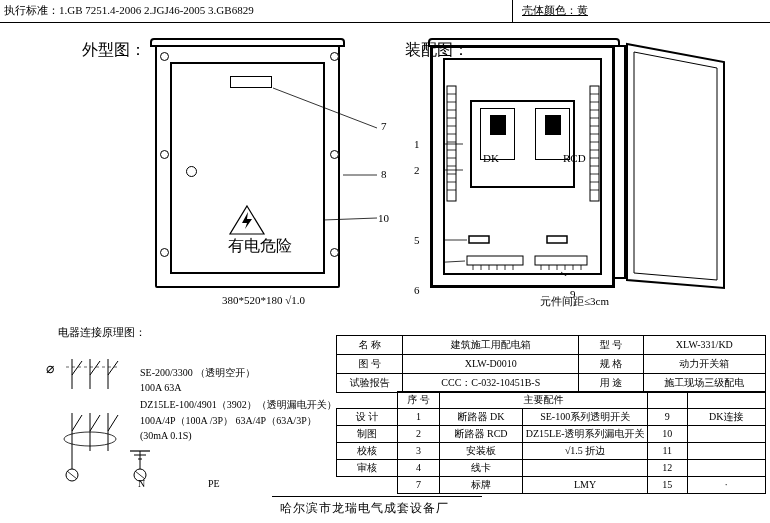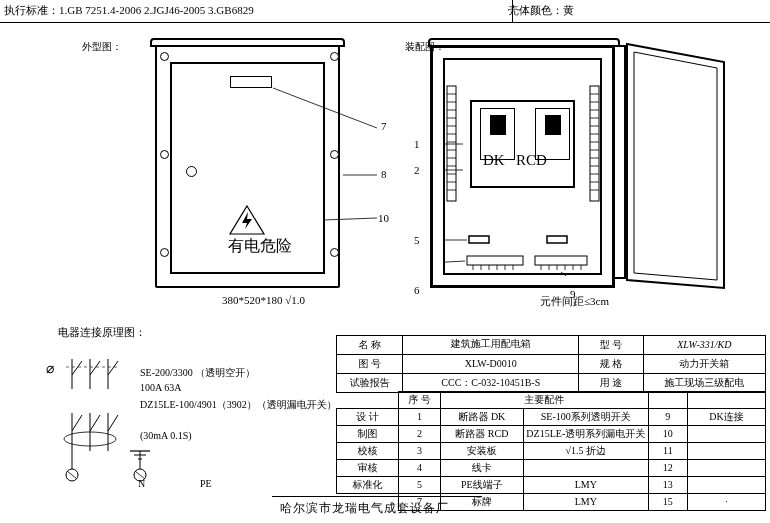--- a/index.html
+++ b/index.html
@@ -3,24 +3,24 @@
 <meta charset="utf-8">
 <style>
   html,body{margin:0;padding:0;}
   body{width:770px;height:523px;background:#fff;font-family:"Liberation Serif",serif;color:#000;position:relative;overflow:hidden;}
   .page{position:relative;width:770px;height:404px;}
 
   
   .topbar{position:absolute;left:0;top:0;width:770px;height:22px;border-bottom:1px solid #000;}
   .topbar .cell{position:absolute;top:3px;font-size:11px;white-space:nowrap;}
   .tb-std{left:4px;}
-  .tb-color{left:508px;}
+  .tb-color{left:522px;text-decoration:underline;}
   .topbar .divider{position:absolute;top:0;width:1px;height:22px;background:#000;}
 
-  .lbl{position:absolute;font-size:10px;white-space:nowrap;}
+  .lbl{position:absolute;font-size:16px;white-space:nowrap;}
 
   
   .box{position:absolute;box-sizing:border-box;}
   .bd1{border:1px solid #000;}
   .bd2{border:2px solid #000;}
   .bd3{border:3px solid #000;}
 
   
   #cab-outer{left:155px;top:45px;width:185px;height:243px;border:2px solid #000;border-radius:2px;}
   #cab-door{left:170px;top:62px;width:155px;height:212px;border:2px solid #000;}
@@ -31,21 +31,21 @@
   #dim-left{left:222px;top:294px;font-size:11px;}
   .num{position:absolute;font-size:11px;}
 
   
   #asm-body{left:430px;top:45px;width:185px;height:243px;border:3px solid #000;}
   #asm-inner{left:443px;top:58px;width:159px;height:217px;border:2px solid #000;}
   #asm-top{left:425px;top:40px;width:195px;height:8px;border:2px solid #000;border-radius:4px 4px 0 0;background:#fff;}
   #dev-plate{left:470px;top:100px;width:105px;height:88px;border:2px solid #000;background:#fff;}
   .dev{position:absolute;width:33px;height:50px;border:1px solid #000;background:#fff;}
   .dev-sw{position:absolute;left:9px;top:6px;width:14px;height:18px;border:1px solid #000;background:#000;}
-  .dev-lbl{position:absolute;font-size:15px;}
+  .dev-lbl{position:absolute;font-size:11px;}
   #dim-right{left:540px;top:294px;font-size:11px;}
 
   
   #sch-title{left:58px;top:325px;font-size:11px;}
   .sch-txt{position:absolute;font-size:10px;white-space:nowrap;}
 
   
   table{border-collapse:collapse;position:absolute;font-size:10px;}
   td{border:1px solid #000;padding:0 2px;height:16px;line-height:16px;text-align:center;white-space:nowrap;}
   #tbl-head{left:336px;top:335px;width:430px;}
@@ -111,21 +111,21 @@
   </svg>
 
   <div class="box bd2" id="dev-plate"></div>
   <div class="dev" style="left:480px;top:108px;">
     <div class="dev-sw"></div>
   </div>
   <div class="dev" style="left:535px;top:108px;">
     <div class="dev-sw"></div>
   </div>
   <div class="dev-lbl" style="left:483px;top:152px;">DK</div>
-  <div class="dev-lbl" style="left:516px;top:152px;">RCD</div>
+  <div class="dev-lbl" style="left:563px;top:152px;">RCD</div>
 
   <svg style="position:absolute;left:443px;top:58px;" width="160" height="218">
     <rect x="4" y="28" width="9" height="115" fill="none" stroke="#000" stroke-width="1"></rect>
     <g stroke="#000" stroke-width="0.8">
       <line x1="4" y1="36" x2="13" y2="36"></line>
         <line x1="4" y1="44" x2="13" y2="44"></line>
       <line x1="4" y1="52" x2="13" y2="52"></line>
         <line x1="4" y1="60" x2="13" y2="60"></line>
       <line x1="4" y1="68" x2="13" y2="68"></line>
         <line x1="4" y1="76" x2="13" y2="76"></line>
@@ -227,32 +227,33 @@
     <line x1="70" y1="96" x2="90" y2="96" stroke="#000" stroke-width="1.2"></line>
     <line x1="74" y1="100" x2="86" y2="100" stroke="#000" stroke-width="1"></line>
     <line x1="78" y1="104" x2="82" y2="104" stroke="#000" stroke-width="1"></line>
   </svg>
 
   <div class="sch-txt" style="left:46px;top:360px;font-size:14px;">⌀</div>
 
   <div class="sch-txt" style="left:140px;top:366px;">SE-200/3300   （透明空开）</div>
   <div class="sch-txt" style="left:140px;top:382px;">100A  63A</div>
   <div class="sch-txt" style="left:140px;top:398px;text-align:center;">DZ15LE-100/4901（3902）（透明漏电开关）</div>
+  <div class="sch-txt" style="left:140px;top:414px;">100A/4P（100A /3P）  63A/4P（63A/3P）</div>
   <div class="sch-txt" style="left:140px;top:430px;">(30mA 0.1S)</div>
 
   <div class="sch-txt" style="left:138px;top:478px;">N</div>
-  <div class="sch-txt" style="left:200px;top:478px;text-align:right;">PE</div>
+  <div class="sch-txt" style="left:208px;top:478px;text-align:right;">PE</div>
 
   <table id="tbl-head">
     <tbody>
         <tr>
       <td style="width:64px;">名   称</td>
-      <td style="width:180px;font-family:Liberation Mono, monospace;">建筑施工用配电箱</td>
+      <td style="width:180px;">建筑施工用配电箱</td>
       <td style="width:64px;">型   号</td>
-      <td style="width:122px;font-style:italic;">XLW-331/KD</td>
+      <td style="width:122px;">XLW-331/KD</td>
     </tr>
     <tr>
       <td>图   号</td>
       <td>XLW-D0010</td>
       <td>规   格</td>
       <td>动力开关箱</td>
     </tr>
     <tr>
       <td>试验报告</td>
       <td>CCC：C-032-10451B-S</td>
@@ -297,28 +298,20 @@
     </tr>
     <tr>
       <td>审核</td>
       <td>4</td>
       <td>线卡</td>
       <td></td>
       <td>12</td>
       <td></td>
     </tr>
     <tr>
-      <td>标准化</td>
-      <td>5</td>
-      <td>PE线端子</td>
-      <td>LMY</td>
-      <td>13</td>
-      <td></td>
-    </tr>
-    <tr>
       <td style="border-left:none;border-bottom:none;"></td>
       <td>7</td>
       <td>标牌</td>
       <td>LMY</td>
       <td>15</td>
       <td>·</td>
     </tr>
 
   </tbody>
     </table>

